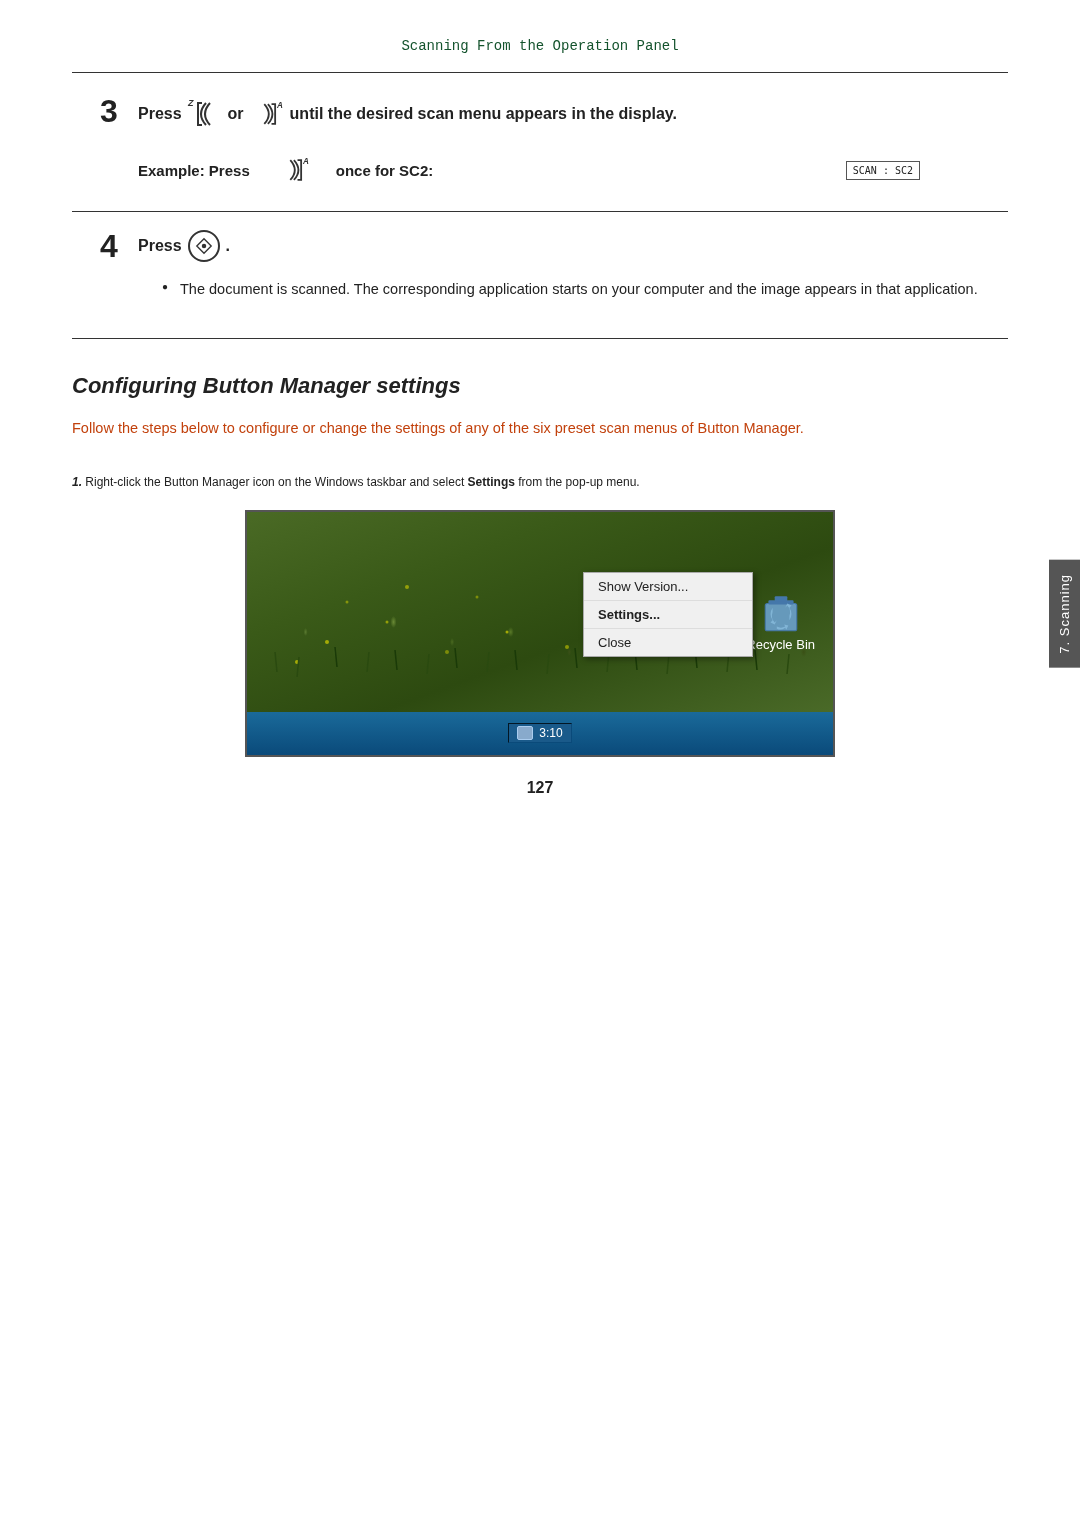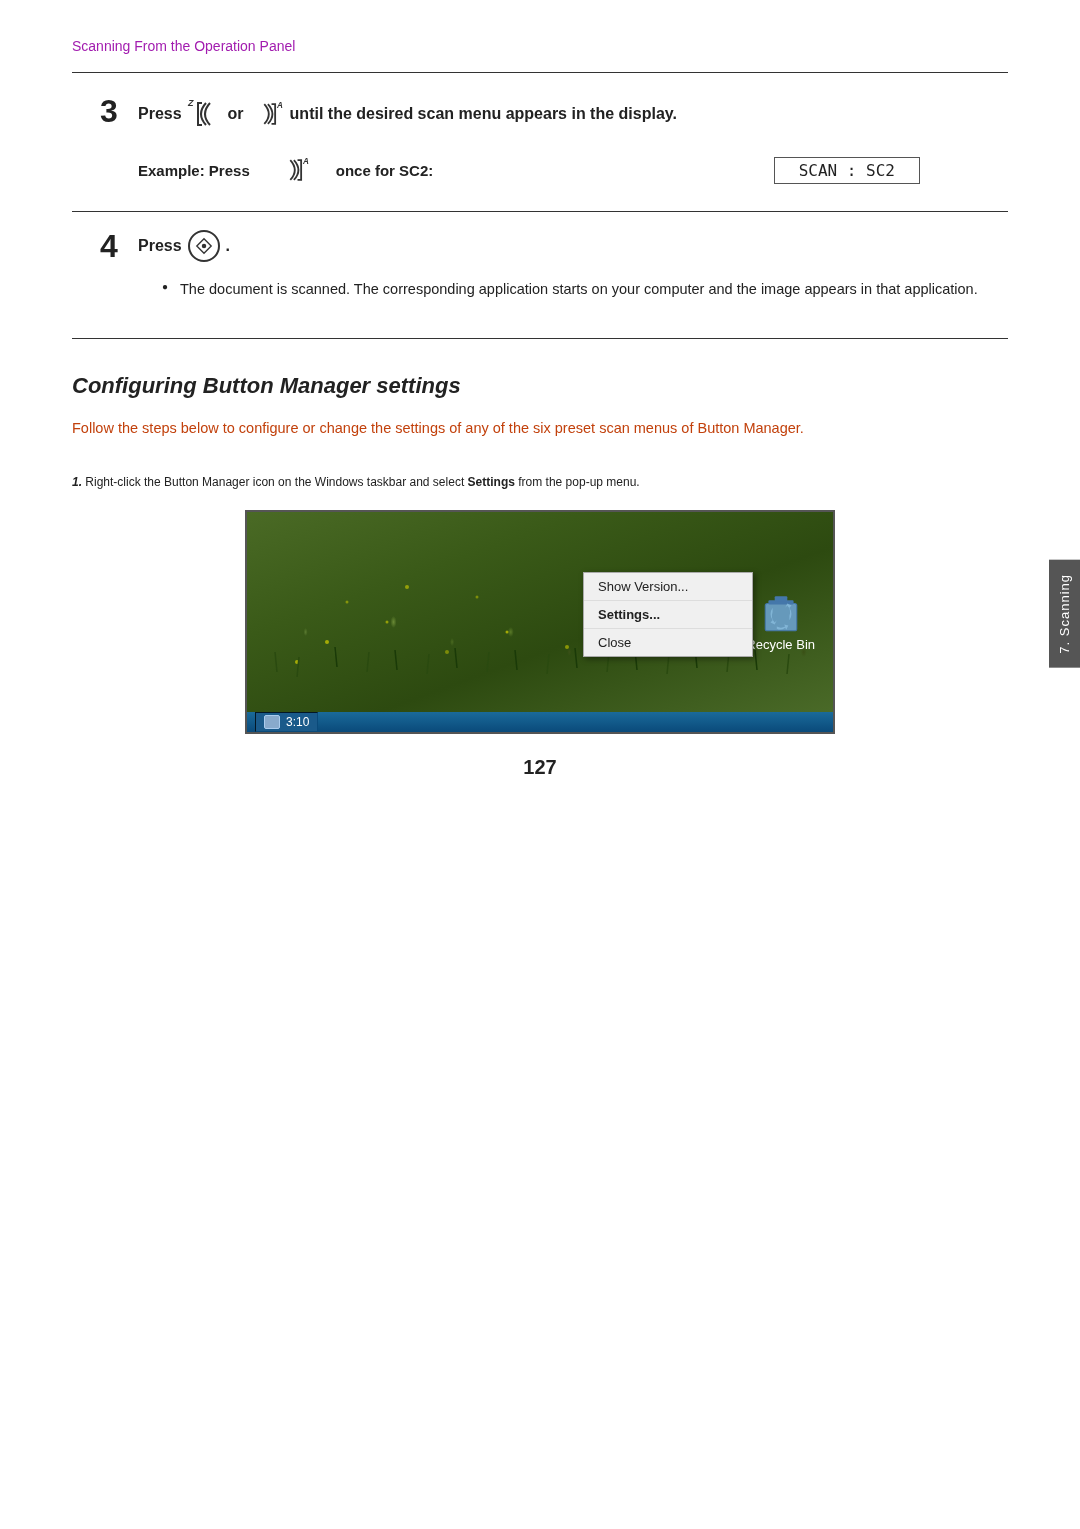--- a/index.html
+++ b/index.html
@@ -7,24 +7,25 @@
       width: 1080px;
       min-height: 1529px;
       background: #ffffff;
       font-family: Arial, Helvetica, sans-serif;
       font-size: 15px;
       color: #222;
       position: relative;
     }
 
     .page-header {
-      text-align: left;
+      text-align: center;
       padding: 38px 72px 18px 72px;
       font-size: 14px;
-      color: #a21caf;
+      color: #14532d;
+      font-family: Liberation Mono, monospace;
     }
 
     .main-content {
       padding: 0 72px;
     }
 
     
     .step-box {
       border-top: 1.5px solid #333;
       border-bottom: 1.5px solid #333;
@@ -65,22 +66,22 @@
       font-weight: bold;
       font-size: 15px;
       display: flex;
       align-items: center;
       gap: 24px;
     }
 
     .scan-display {
       display: inline-block;
       border: 1.5px solid #555;
-      padding: 3px 24px;
-      font-size: 16px;
+      padding: 3px 6px;
+      font-size: 10px;
       font-family: monospace;
       background: #fff;
       margin-left: 40px;
       vertical-align: middle;
     }
 
     
     .left-arrow-btn {
       display: inline-flex;
       align-items: center;
@@ -255,26 +256,26 @@
       color: #fff;
     }
 
     .recycle-icon {
       width: 42px;
       height: 42px;
       margin-bottom: 2px;
     }
 
     .taskbar {
-      height: 20px;
+      height: 43px;
       background: linear-gradient(to bottom, #1a6a9a, #0a4a7a);
       display: flex;
       align-items: center;
       padding: 0 8px;
-      justify-content: flex-start;
+      justify-content: center;
     }
 
     .taskbar-clock {
       background: #1a5a8a;
       color: #fff;
       font-size: 12px;
       padding: 2px 8px;
       border: 1px inset #0a4a7a;
       display: flex;
       align-items: center;
@@ -301,21 +302,21 @@
       transform: rotate(180deg);
       padding: 14px 8px;
       font-size: 13px;
       letter-spacing: 1px;
     }
 
     
     .page-number {
       text-align: center;
       font-weight: bold;
-      font-size: 20px;
+      font-size: 16px;
       padding: 22px 0 18px 0;
     }
 
     .example-row {
       display: flex;
       align-items: center;
       justify-content: space-between;
       padding-right: 60px;
     }
   </style>

